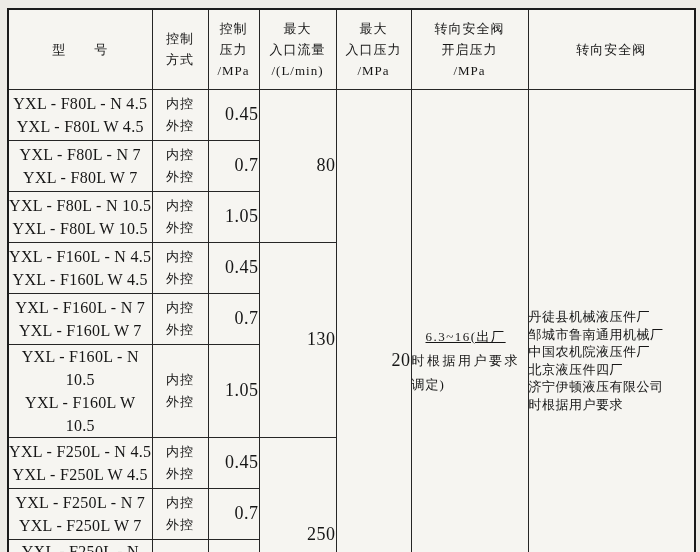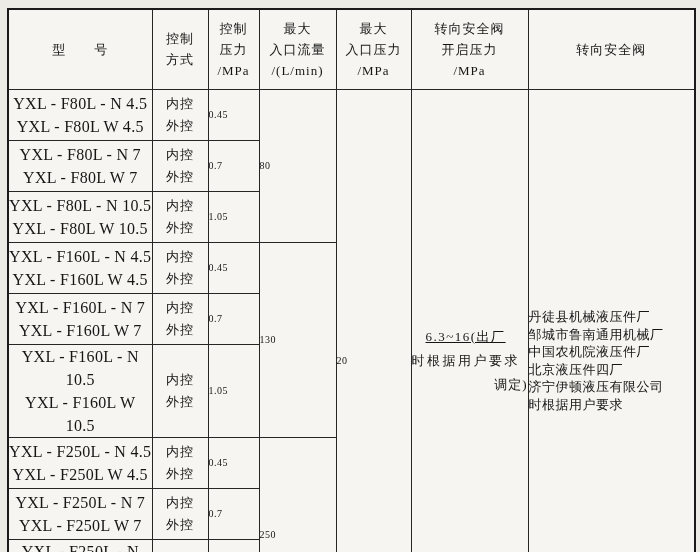--- a/index.html
+++ b/index.html
@@ -54,32 +54,32 @@
   }
   .mode-cell {
     text-align: center;
     white-space: pre-line;
     font-size: 13px;
     line-height: 22px;
     letter-spacing: 1px;
     margin-left: 20px;
   }
   .num-cell {
-    text-align: left;
-    font-size: 10px;
+    text-align: right;
+    font-size: 18px;
     letter-spacing: 0.5px;
   }
   .valve-cell {
     vertical-align: top;
     padding: 5px 4px 0 5px;
     font-size: 13px;
   }
   .valve-line-1 { text-indent: 14px; letter-spacing: 1.5px; line-height: 24px; text-decoration: underline; }
   .valve-line-2 { letter-spacing: 2.5px; line-height: 24px; }
-  .valve-line-3 { letter-spacing: 1px;  line-height: 24px; text-align: right; }
+  .valve-line-3 { letter-spacing: 1px;  line-height: 24px; }
   .makers-cell {
     vertical-align: top;
     padding: 5px 0 0 9px;
     font-size: 13px;
   }
   .maker-line { line-height: 17.5px; letter-spacing: 0.5px; white-space: nowrap; }
 </style>
 </head>
 <body>
 

